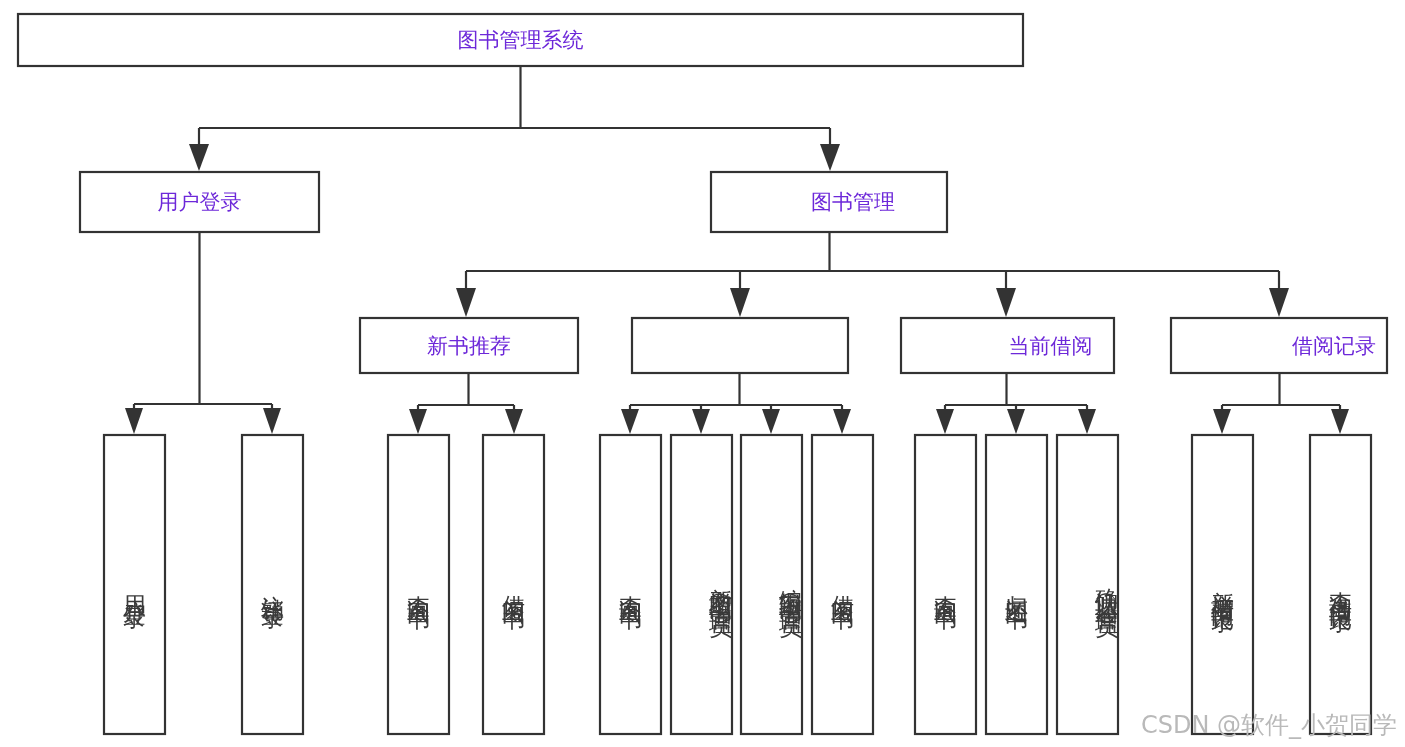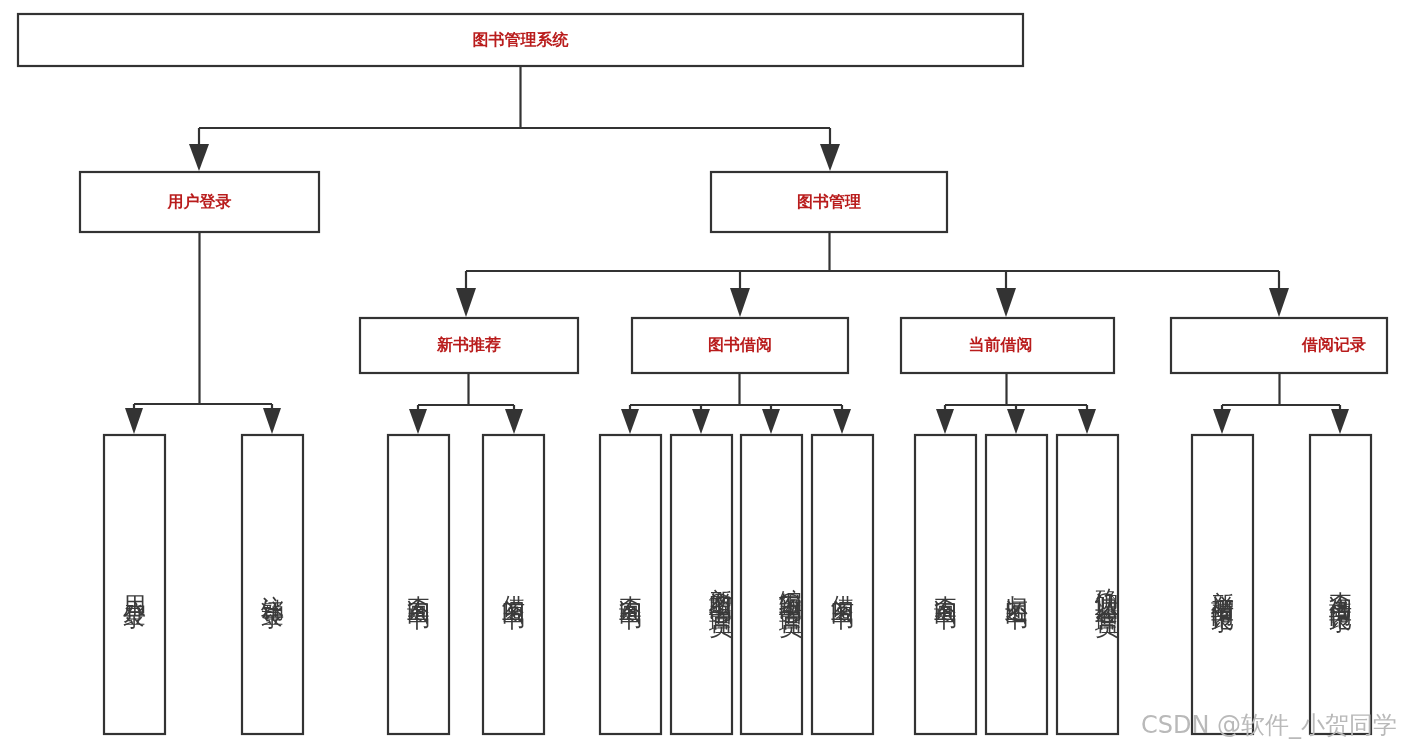--- a/index.html
+++ b/index.html
@@ -52,29 +52,28 @@
     line-height: 1.0;
     color: #3a3a3a;
     letter-spacing: 4px;
     text-align: center;
     white-space: nowrap;
     pointer-events: none;
   }
   .hlabel {
     position: absolute;
     font-family: "DejaVu Sans", "Liberation Sans", sans-serif;
-    font-size: 16px;
-    color: #b91c1c;
+    font-size: 21px;
+    color: #6d28d9;
     text-align: center;
     white-space: nowrap;
     pointer-events: none;
     display: flex;
     align-items: center;
     justify-content: center;
-    font-weight: bold;
   }
   #watermark {
     position: absolute;
     right: 8px;
     bottom: 6px;
     font-family: "DejaVu Sans", "Liberation Sans", sans-serif;
     font-size: 24px;
     color: #b9b9b9;
     white-space: nowrap;
     pointer-events: none;
@@ -172,25 +171,24 @@
     <rect class="node-box" x="1057" y="435" width="61" height="299"></rect>
 
     <rect class="node-box" x="1192" y="435" width="61" height="299"></rect>
     <rect class="node-box" x="1310" y="435" width="61" height="299"></rect>
 
   </svg>
 
   <div class="hlabel" style="left:18px; top:14px; width:1005px; height:52px;">图书管理系统</div>
 
   <div class="hlabel" style="left:80px; top:172px; width:239px; height:60px;">用户登录</div>
-  <div class="hlabel" style="left:711px; top:172px; width:236px; height:60px;">图书管理</div>
+  <div class="hlabel" style="left:711px; top:172px; width:236px; height:60px;padding-left:24px;">图书管理</div>
 
   <div class="hlabel" style="left:360px; top:318px; width:218px; height:55px;">新书推荐</div>
-  <div class="hlabel" style="left:632px; top:318px; width:216px; height:55px;">图书借阅</div>
-  <div class="hlabel" style="left:878px; top:318px; width:245px; height:55px;">当前借阅</div>
+  <div class="hlabel" style="left:928px; top:318px; width:245px; height:55px;">当前借阅</div>
   <div class="hlabel" style="left:1226px; top:318px; width:216px; height:55px;">借阅记录</div>
 
   <div class="vlabel" style="left:104px; top:435px; width:61px; height:299px; display:flex; align-items:center; justify-content:center;">用户登录</div>
   <div class="vlabel" style="left:242px; top:435px; width:61px; height:299px; display:flex; align-items:center; justify-content:center;">注销登录</div>
 
   <div class="vlabel" style="left:388px; top:435px; width:61px; height:299px; display:flex; align-items:center; justify-content:center;">查询图书</div>
   <div class="vlabel" style="left:483px; top:435px; width:61px; height:299px; display:flex; align-items:center; justify-content:center;">借阅图书</div>
 
   <div class="vlabel" style="left:600px; top:435px; width:61px; height:299px; display:flex; align-items:center; justify-content:center;">查询图书</div>
   <div class="vlabel" style="left:671px; top:435px; width:61px; height:299px; display:flex; align-items:flex-start; justify-content:center; padding-top:6px; box-sizing:border-box;">新增图书（管理员）</div>

